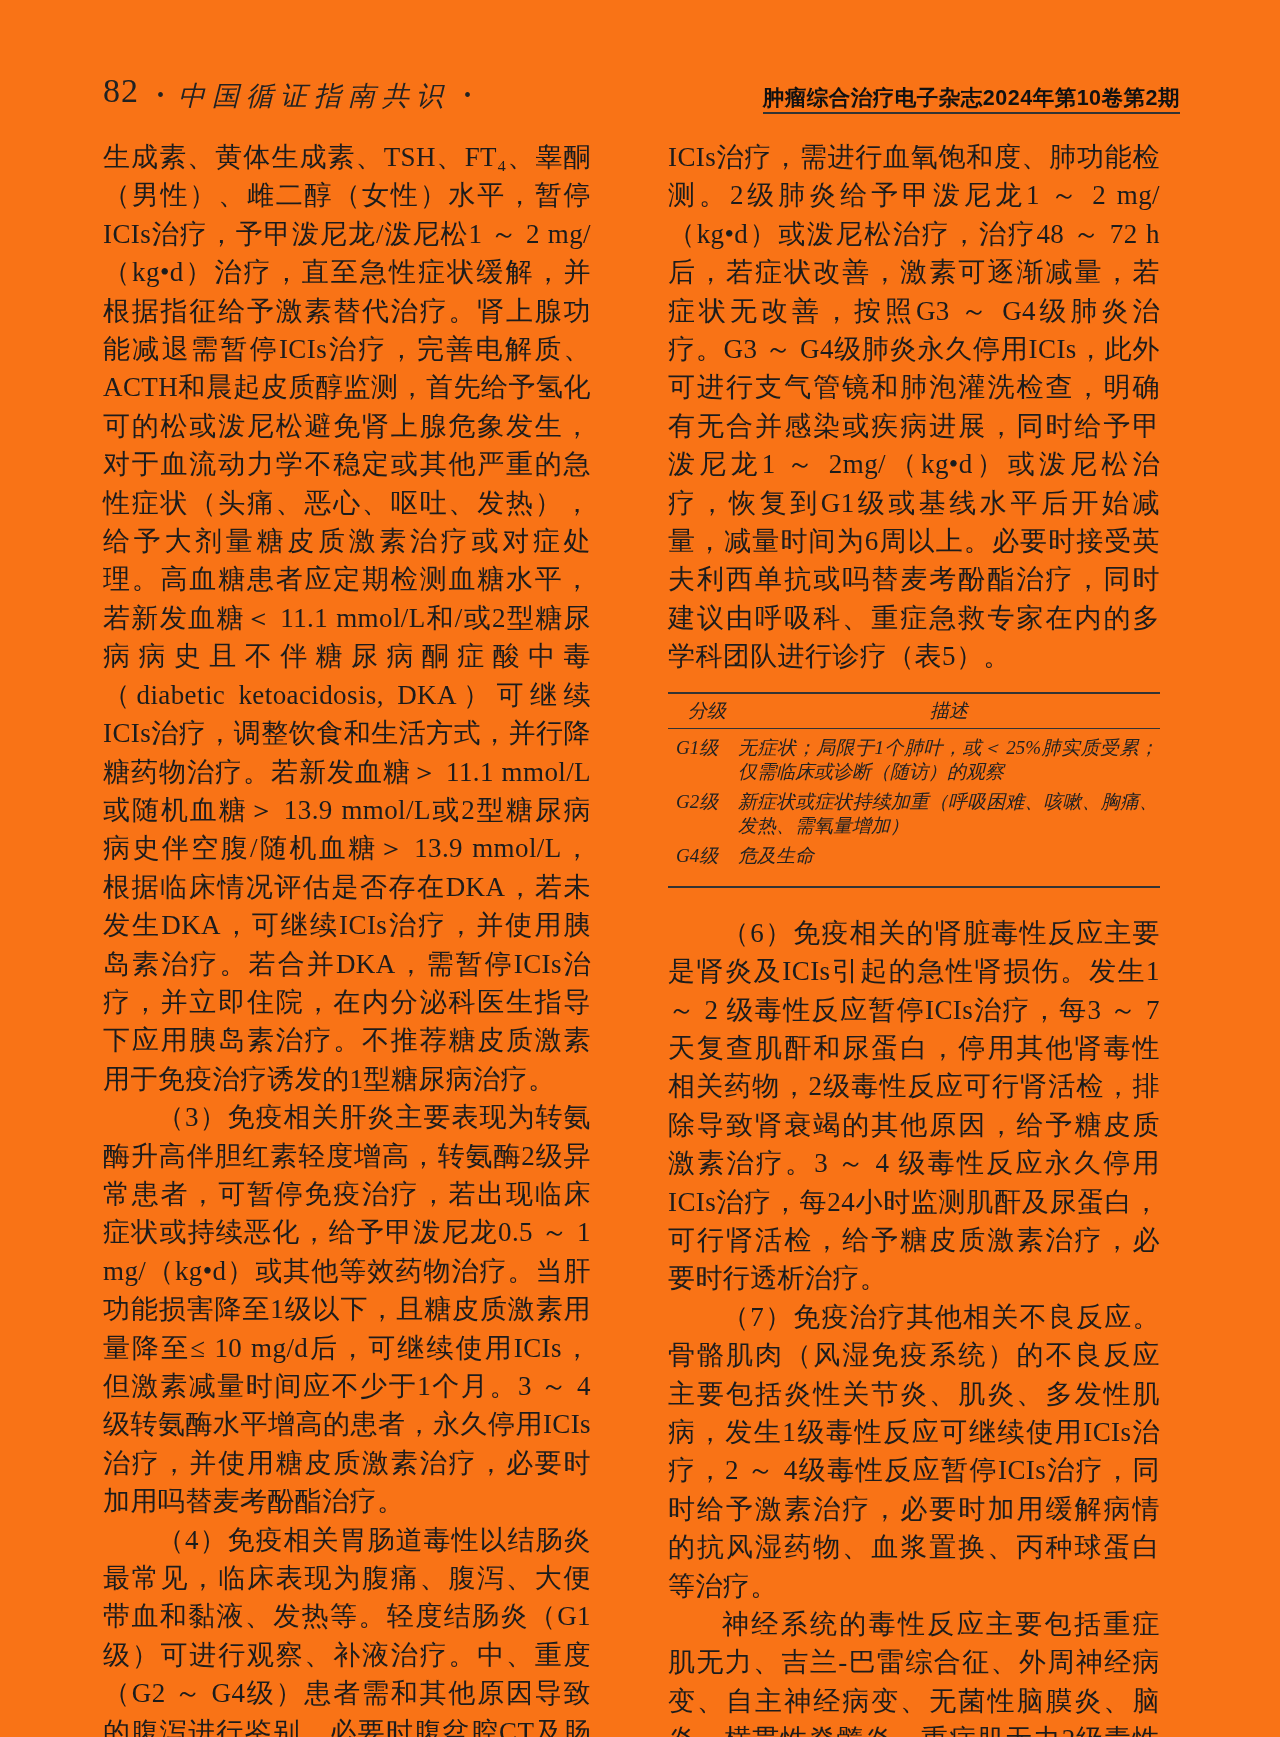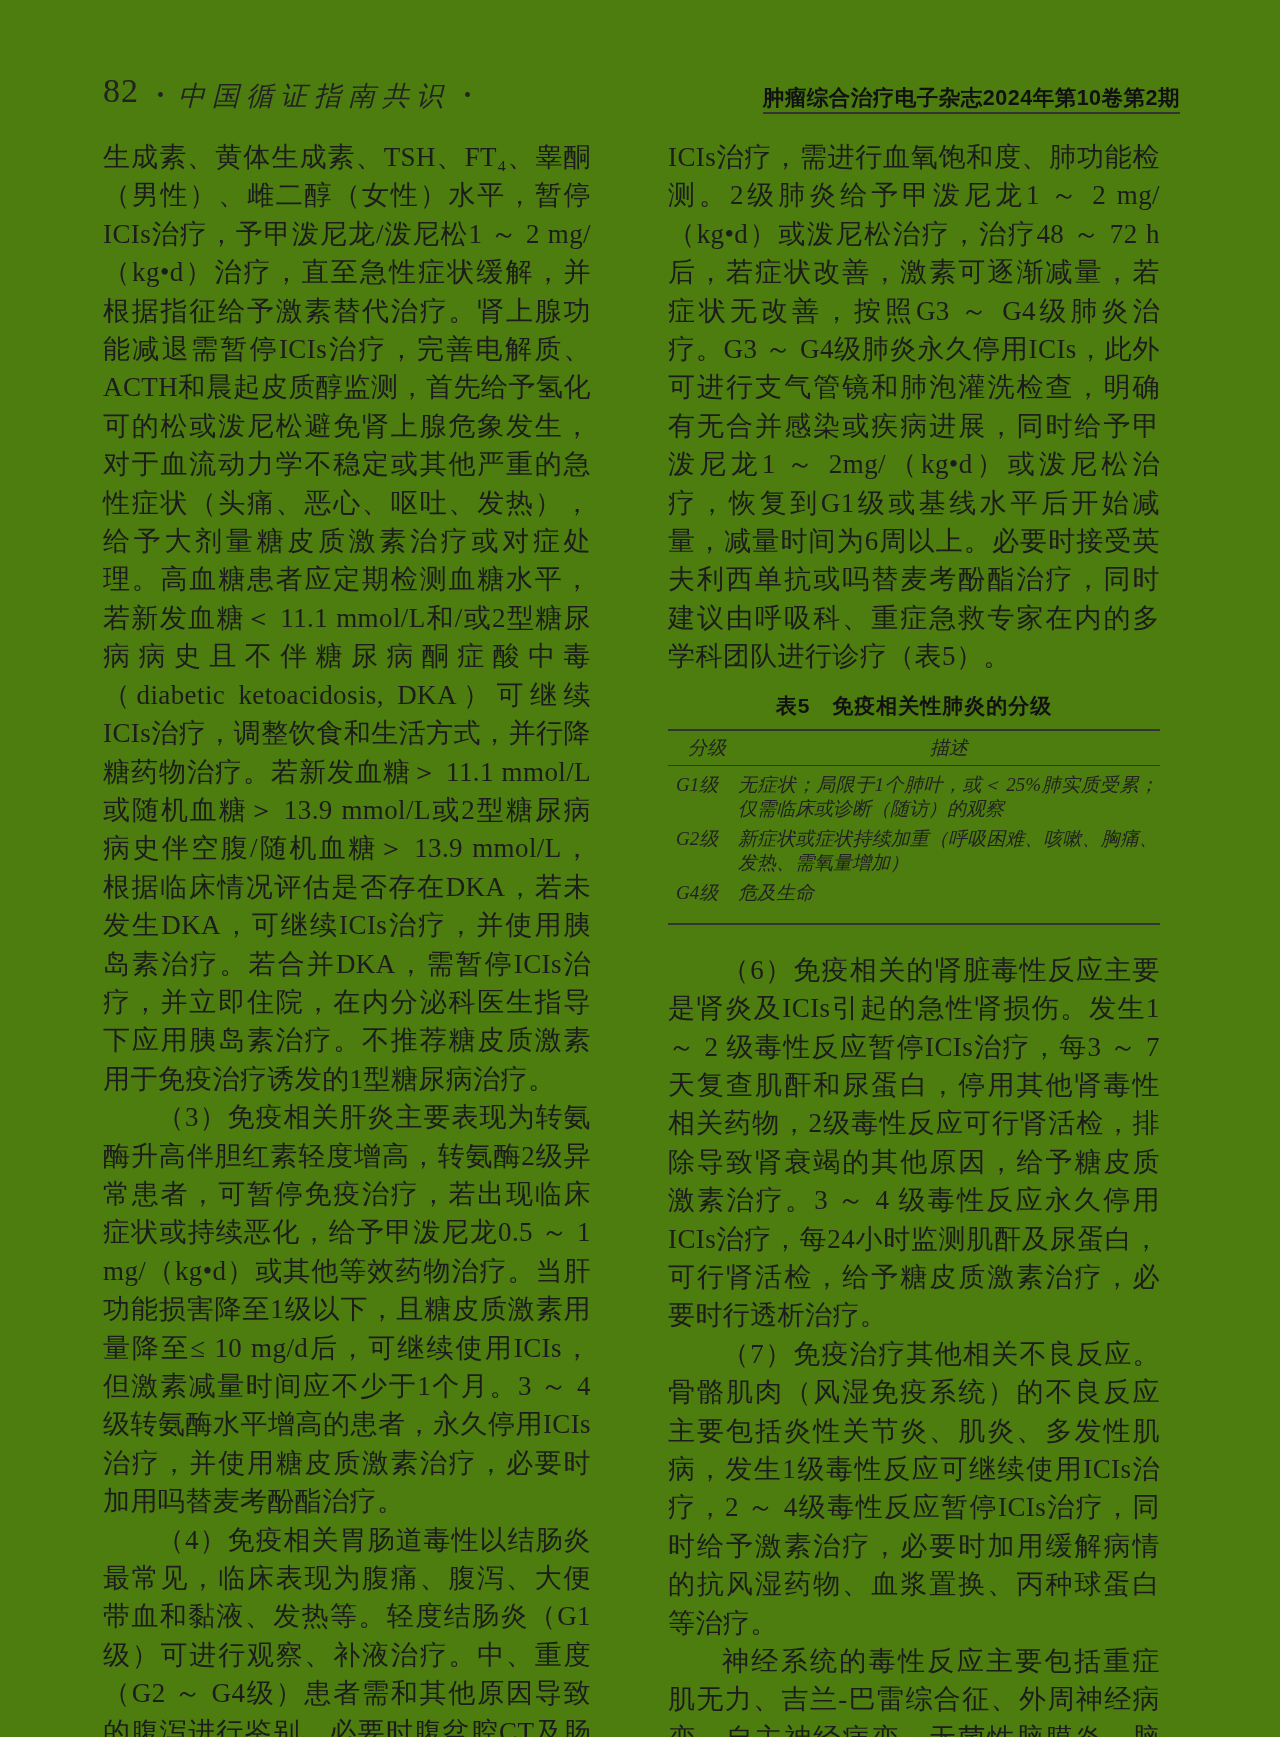--- a/index.html
+++ b/index.html
@@ -1,20 +1,20 @@
 <!DOCTYPE html>
 <html><head>
 <meta charset="utf-8">
 <style>
   html, body { margin: 0; padding: 0; background: #ffffff; }
   .page {
     position: relative;
     width: 1280px;
     height: 1737px;
-    background: #4d7c0f;
+    background: #f97316;
     overflow: hidden;
     font-family: "Liberation Serif", "DejaVu Serif", serif;
     color: #1c1c1c;
   }
 
   
   .header {
     position: absolute;
     left: 103px;
     right: 100px;
@@ -127,21 +127,20 @@
       <p class="body-p indent">（3）免疫相关肝炎主要表现为转氨酶升高伴胆红素轻度增高，转氨酶2级异常患者，可暂停免疫治疗，若出现临床症状或持续恶化，给予甲泼尼龙0.5 ～ 1 mg/（kg•d）或其他等效药物治疗。当肝功能损害降至1级以下，且糖皮质激素用量降至≤ 10 mg/d后，可继续使用ICIs，但激素减量时间应不少于1个月。3 ～ 4级转氨酶水平增高的患者，永久停用ICIs治疗，并使用糖皮质激素治疗，必要时加用吗替麦考酚酯治疗。</p>
       <p class="body-p indent">（4）免疫相关胃肠道毒性以结肠炎最常见，临床表现为腹痛、腹泻、大便带血和黏液、发热等。轻度结肠炎（G1级）可进行观察、补液治疗。中、重度（G2 ～ G4级）患者需和其他原因导致的腹泻进行鉴别，必要时腹盆腔CT及肠镜活检，暂停免疫治疗，G2级推荐甲泼尼龙1 mg/（kg•d）治疗，若2 ～ 3 d无好转，加量至2 mg（kg•d），而G3 ～ G4级初始剂量即为甲泼尼龙2 mg/（kg•d），若2 ～ 3 d无效或肠镜显示结肠溃疡形成，尽早开始应用英夫利西单抗治疗。</p>
     </div>
 
   <div class="col col-right">
     <div>
         <p class="body-p">ICIs治疗，需进行血氧饱和度、肺功能检测。2级肺炎给予甲泼尼龙1 ～ 2 mg/（kg•d）或泼尼松治疗，治疗48 ～ 72 h后，若症状改善，激素可逐渐减量，若症状无改善，按照G3 ～ G4级肺炎治疗。G3 ～ G4级肺炎永久停用ICIs，此外可进行支气管镜和肺泡灌洗检查，明确有无合并感染或疾病进展，同时给予甲泼尼龙1 ～ 2mg/（kg•d）或泼尼松治疗，恢复到G1级或基线水平后开始减量，减量时间为6周以上。必要时接受英夫利西单抗或吗替麦考酚酯治疗，同时建议由呼吸科、重症急救专家在内的多学科团队进行诊疗（表5）。</p>
       </div>
 
     <div class="table-block">
-      <div class="table-title">表5　免疫相关性肺炎的分级</div>
       <table class="grading-table">
         <thead>
           <tr>
             <th class="grade-h">分级</th>
             <th class="desc-h">描述</th>
           </tr>
         </thead>
         <tbody>
             <tr>
               <td class="grade">G1级</td>

